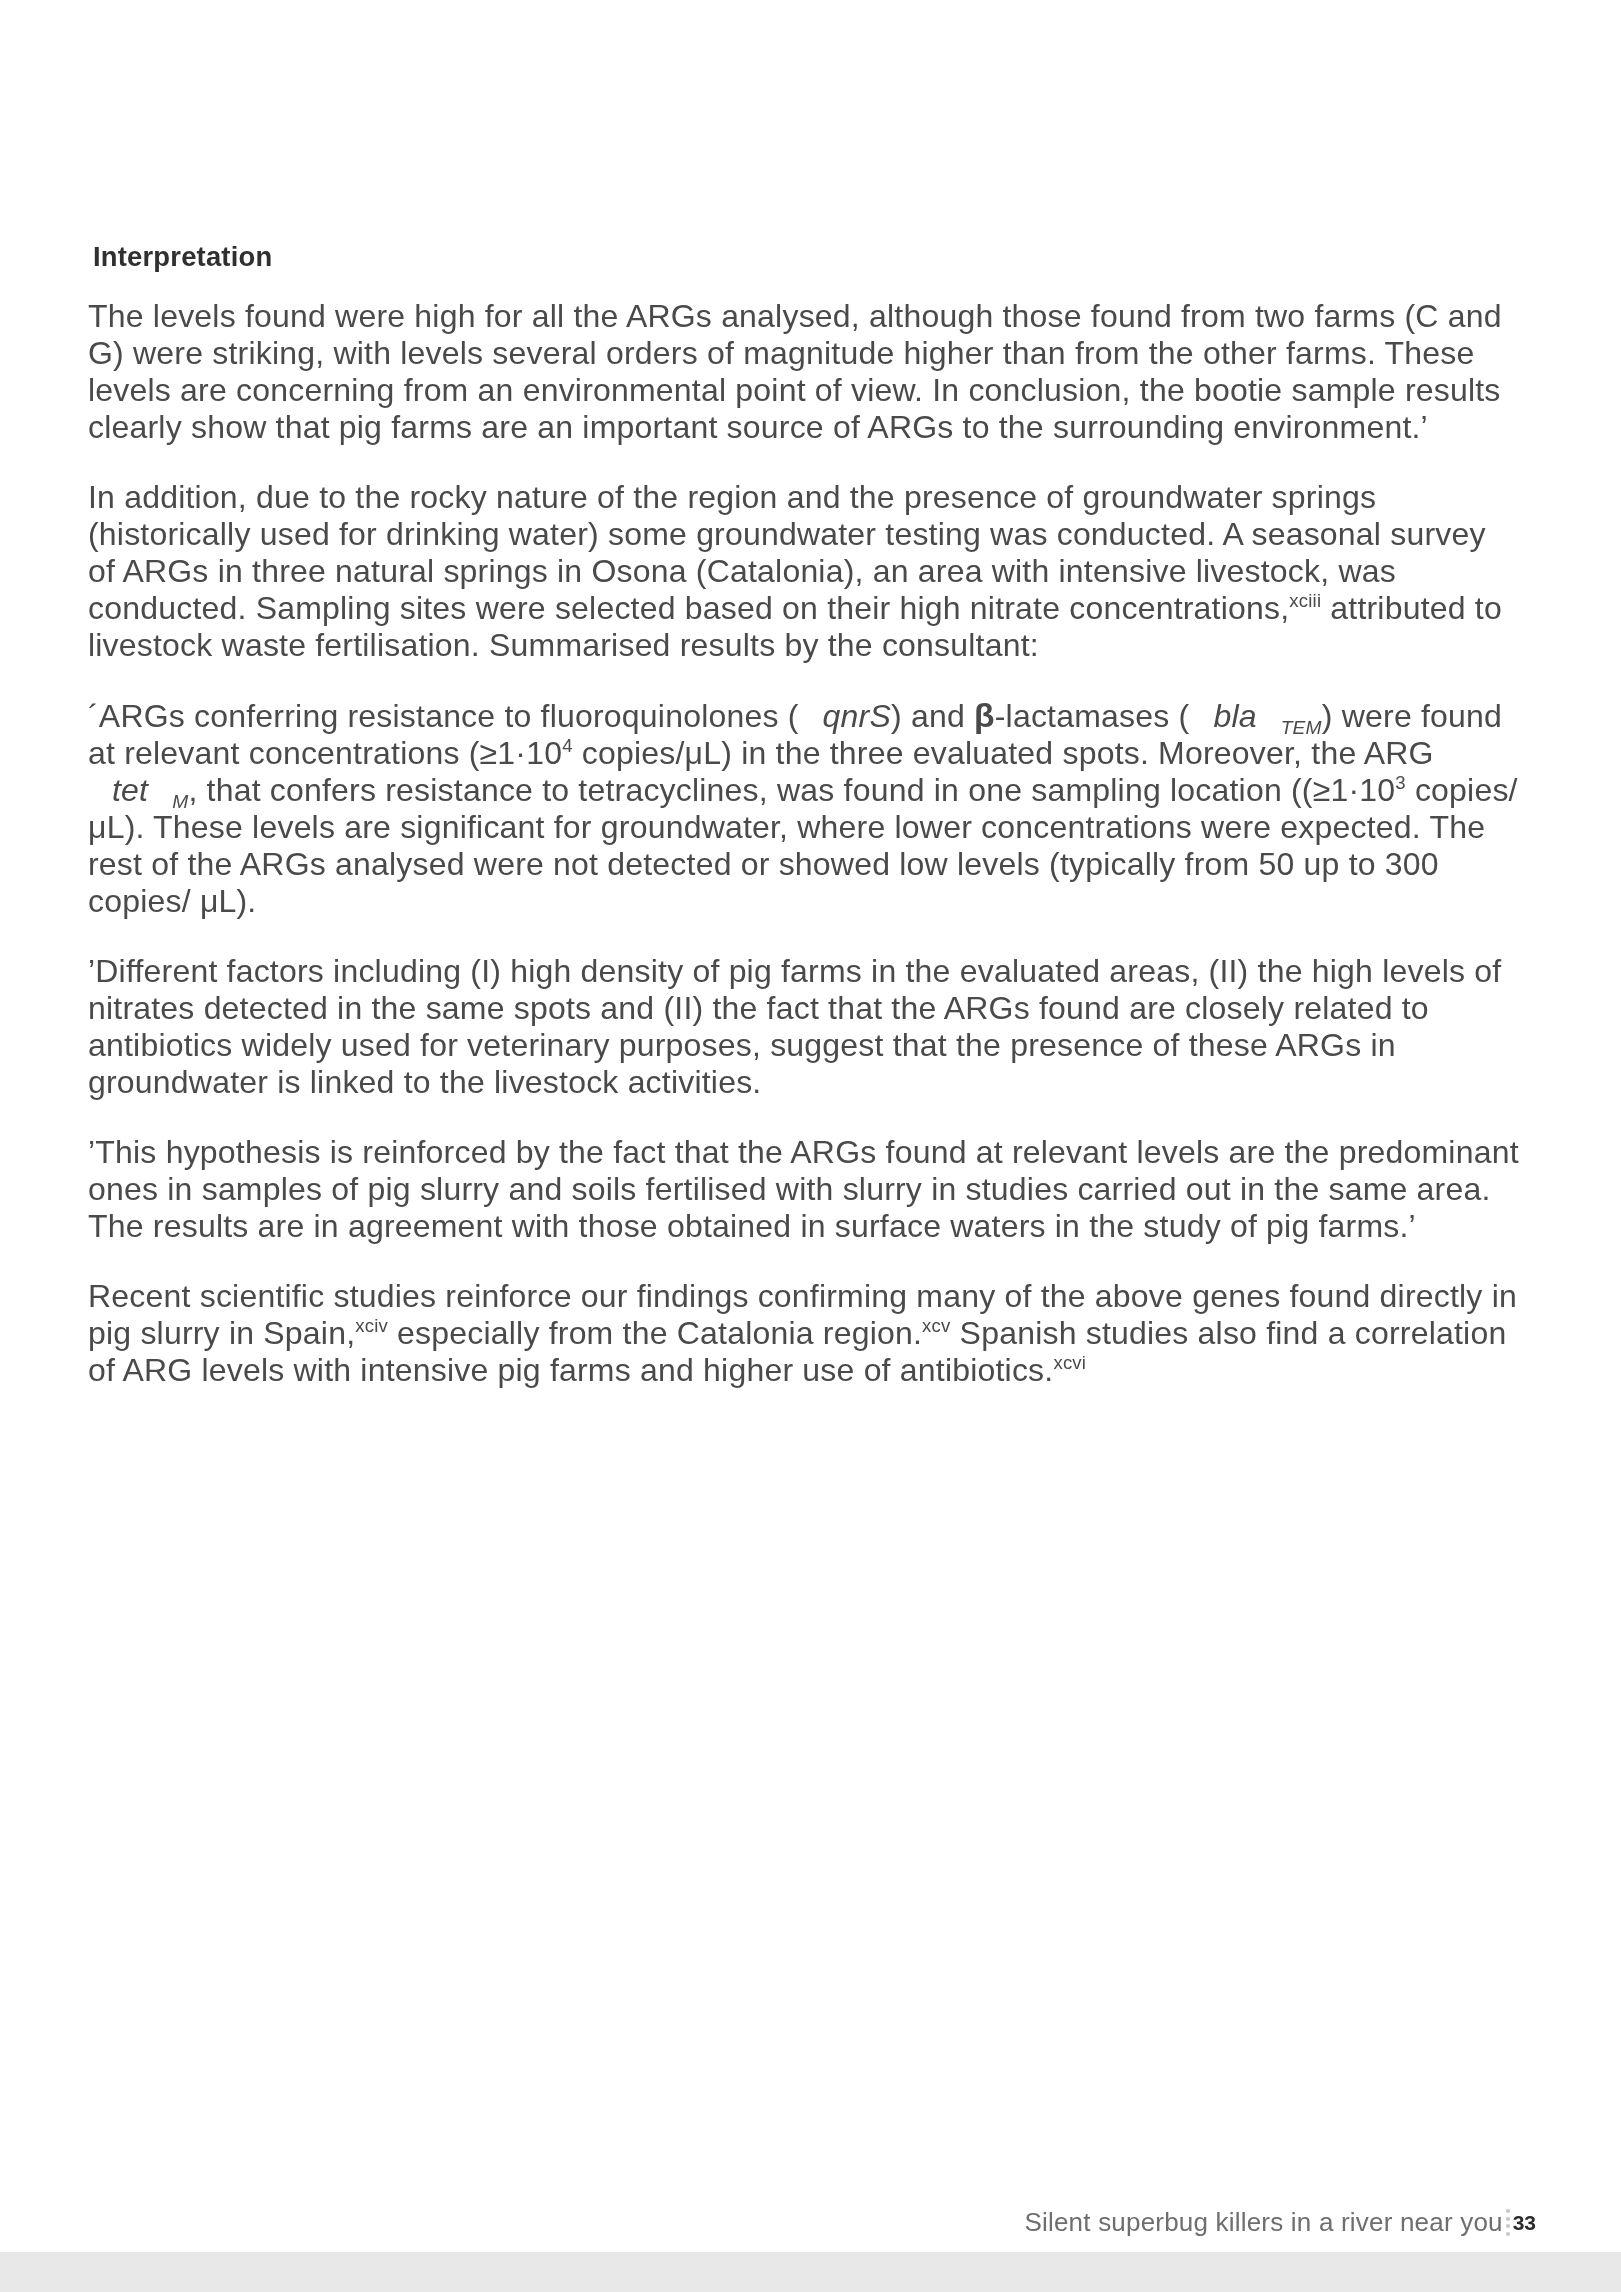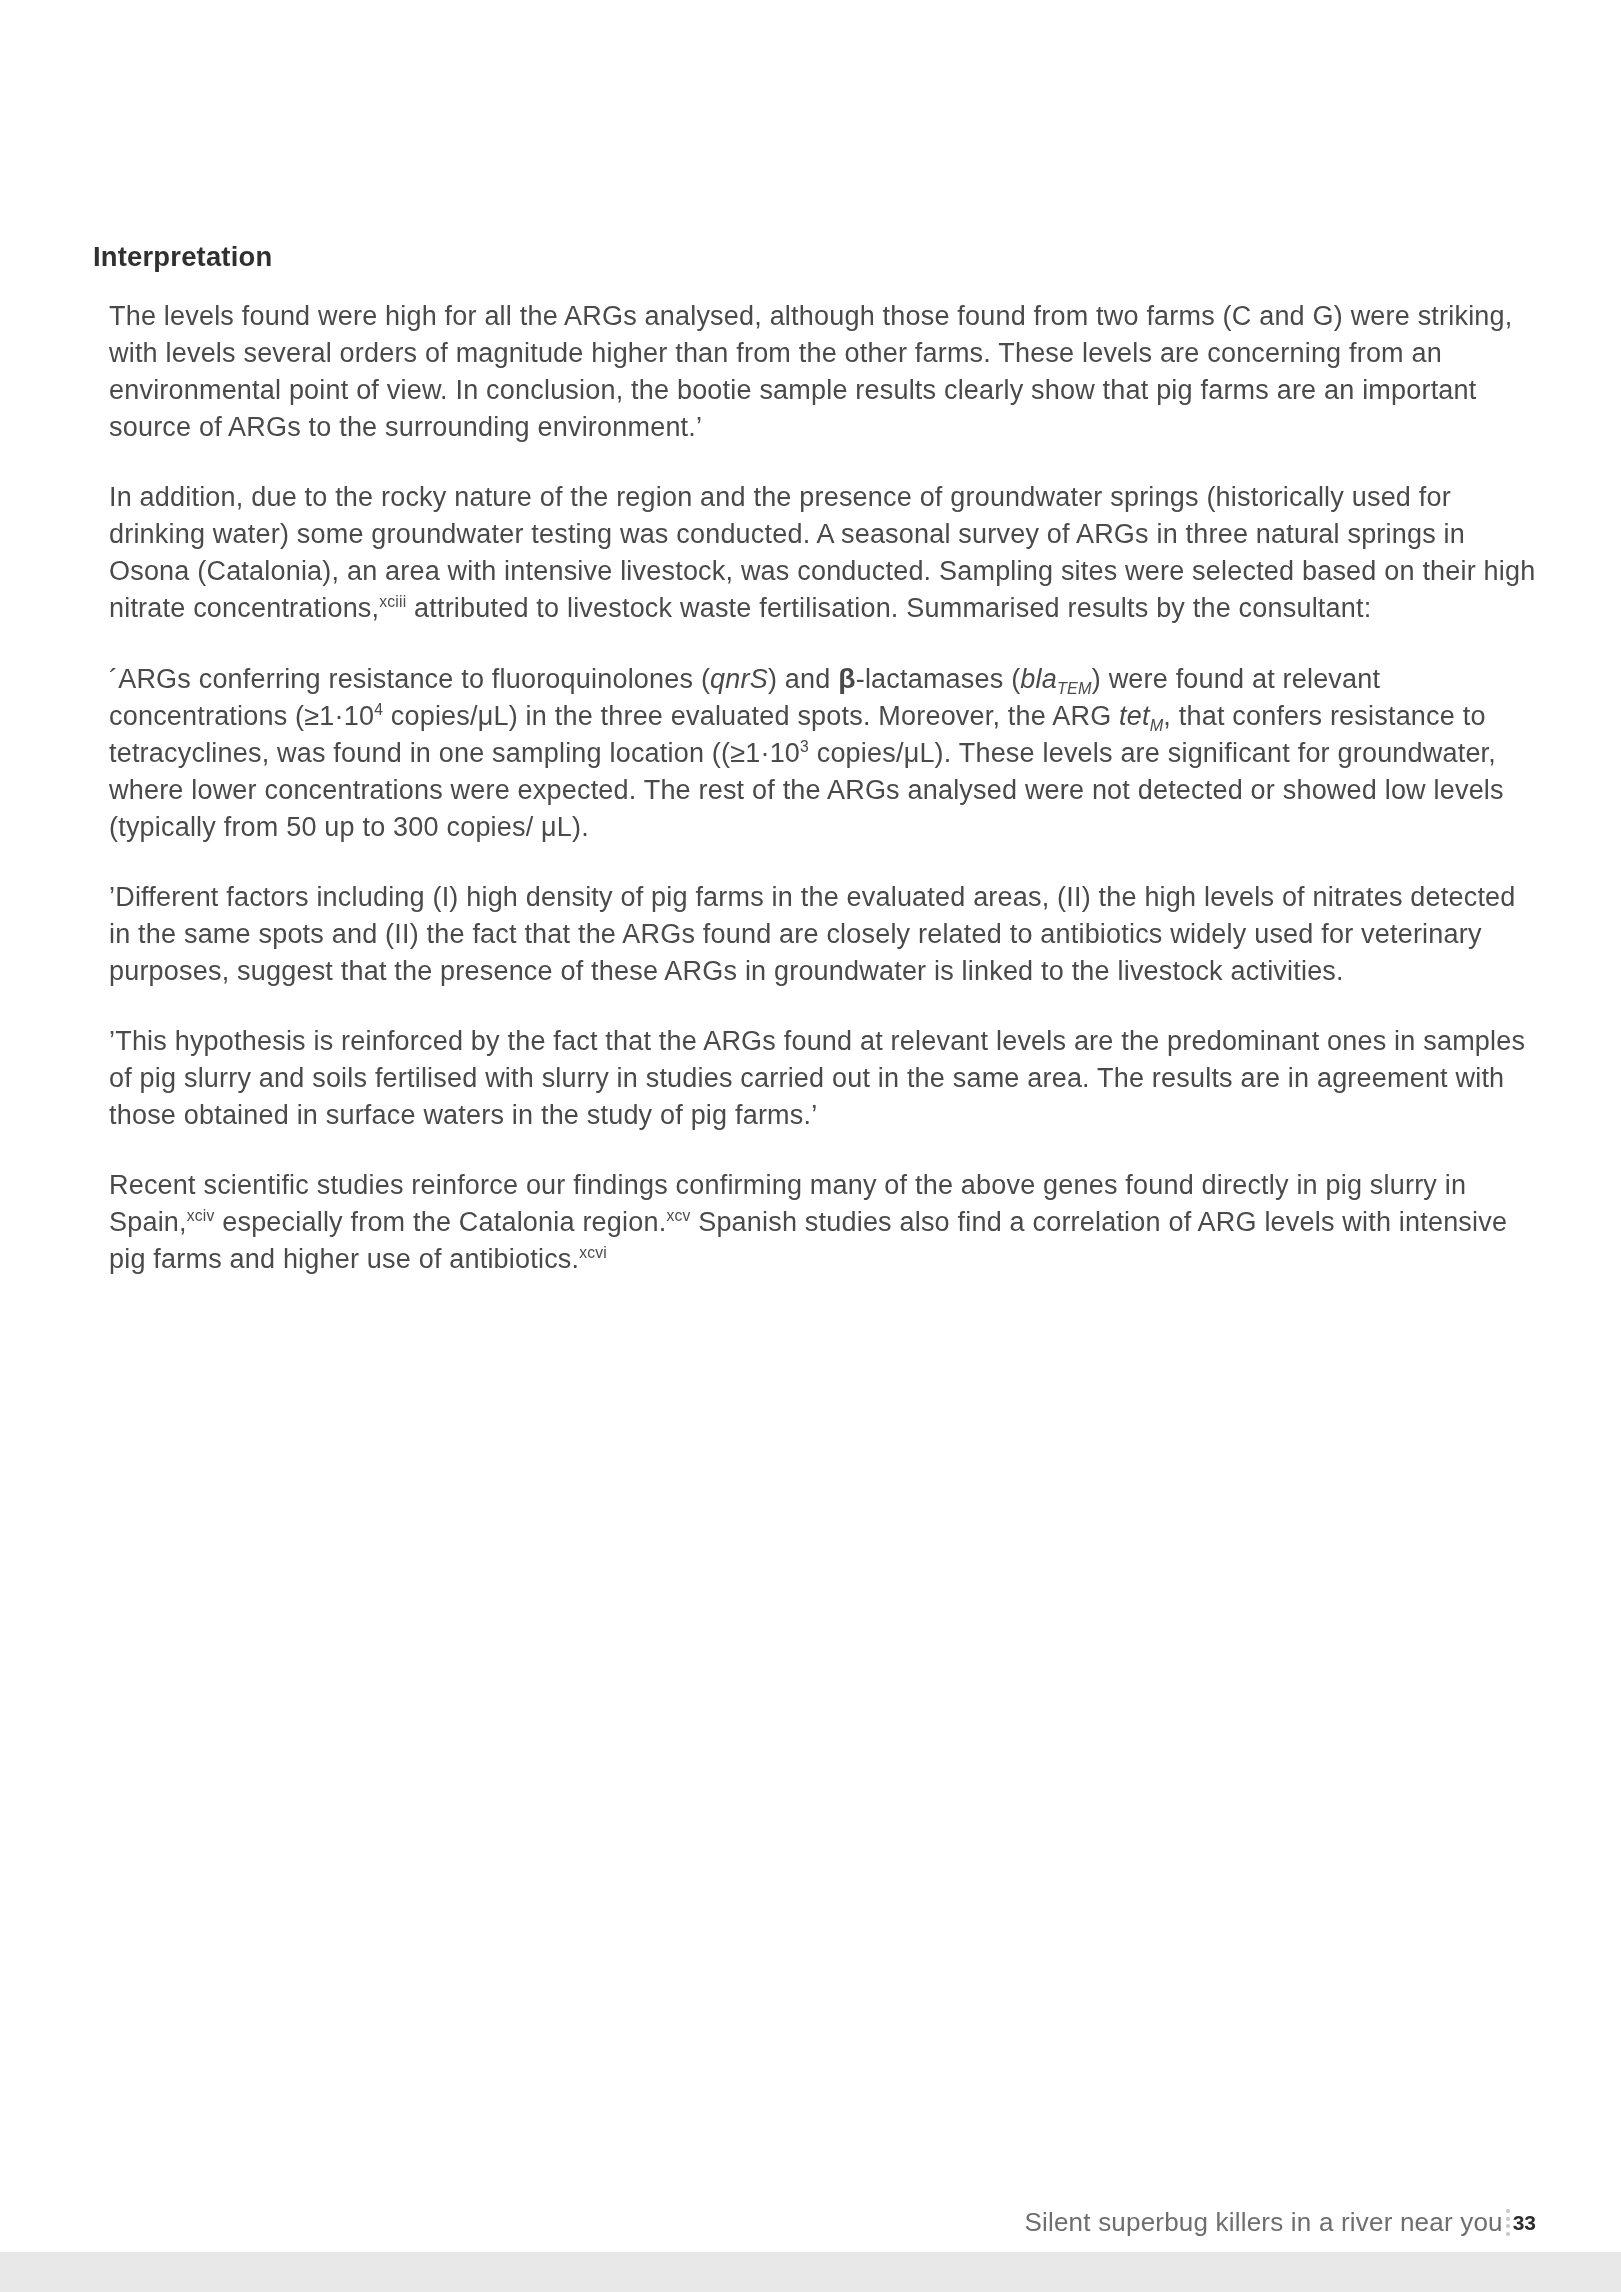--- a/index.html
+++ b/index.html
@@ -22,32 +22,32 @@
     left: 93px;
     margin: 0;
     font-size: 27.4px;
     font-weight: 700;
     color: #303030;
     letter-spacing: 0.2px;
   }
   .body-text {
     position: absolute;
     top: 298px;
-    left: 109px;
+    left: 88px;
     width: 1433px;
-    font-size: 27px;
+    font-size: 32px;
     line-height: 37px;
     font-weight: 300;
     color: #4a4a4a;
     letter-spacing: 0.2px;
   }
   .para {
     margin: 0 0 33px 0;
   }
-  .para span.i { font-style: italic; }
+  .para span.i { font-style: italic; margin-left: 24px; }
   .para span.b { font-weight: 700; font-size: 1.05em; }
   .para span.sup {
     vertical-align: super;
     font-size: 0.58em;
     line-height: 0;
   }
   .para span.sub {
     vertical-align: sub;
     font-size: 0.6em;
     line-height: 0;

